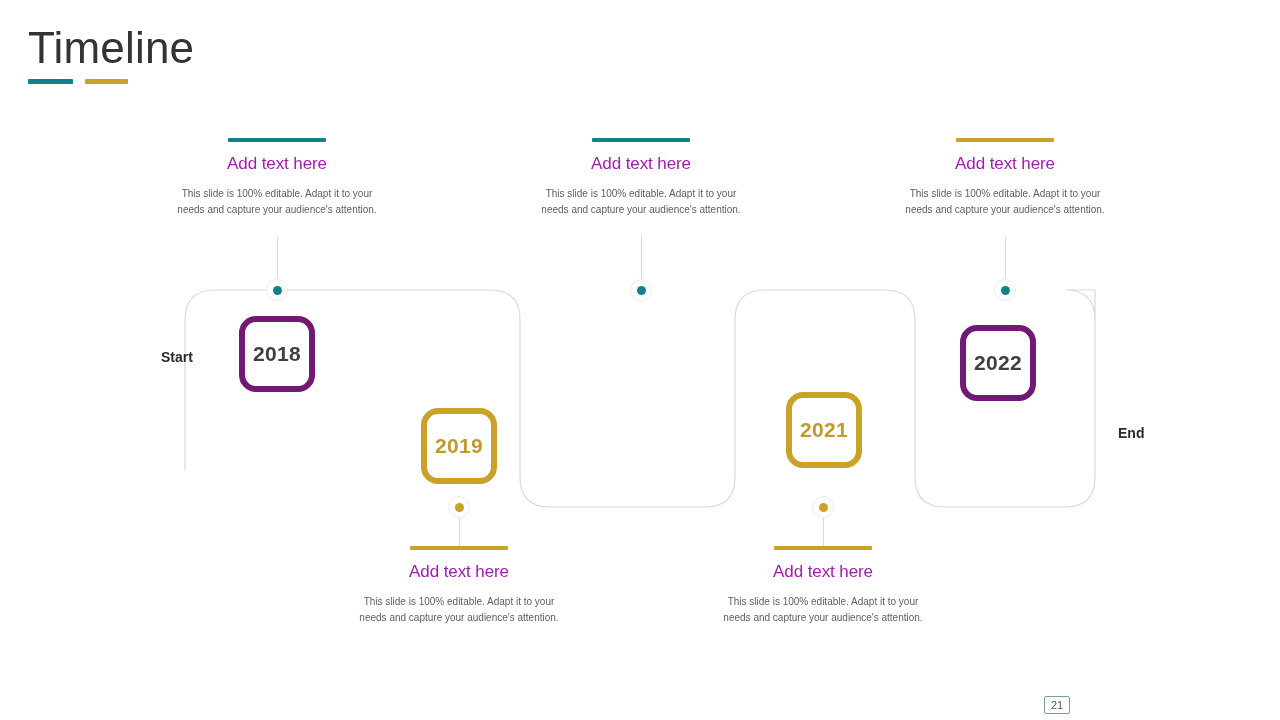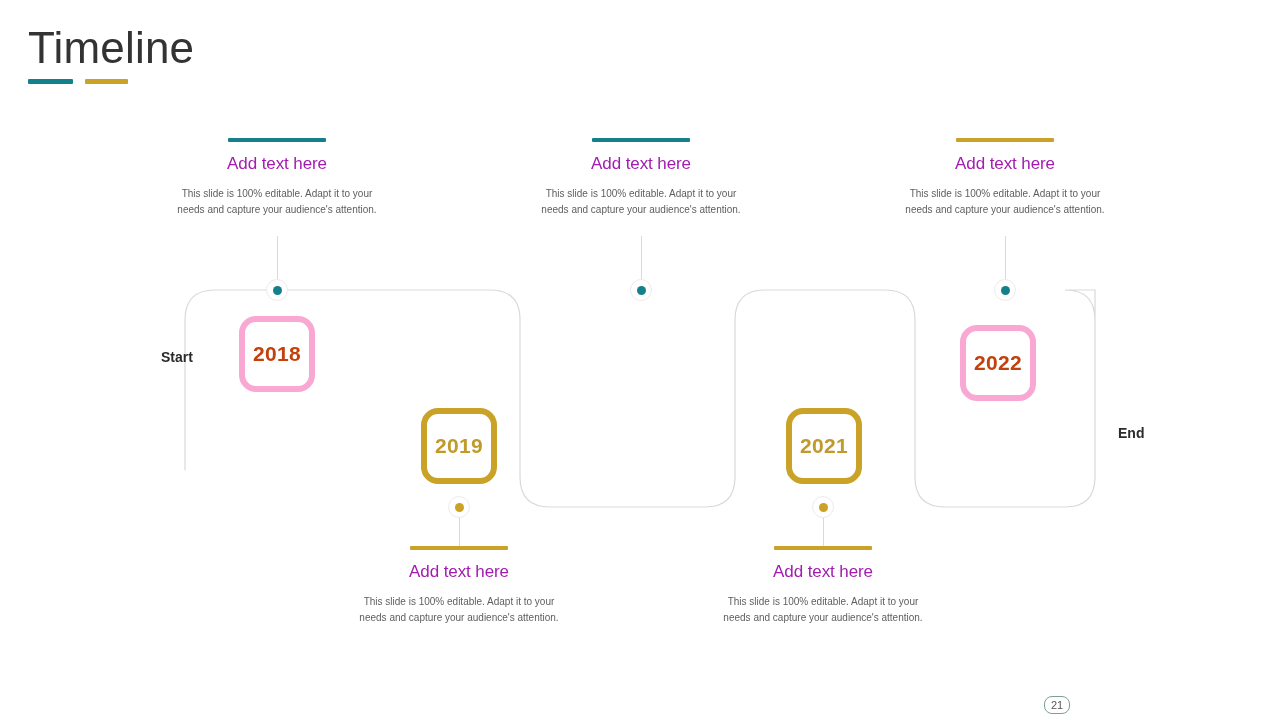--- a/index.html
+++ b/index.html
@@ -32,21 +32,21 @@
   .year-box {
     position: absolute;
     width: 76px; height: 76px;
     border-radius: 17px;
     background: #ffffff;
     display: flex; align-items: center; justify-content: center;
     font-size: 21px;
     font-weight: 700;
     letter-spacing: 0.3px;
   }
-  .year-box.teal { border: 6px solid #f9a8d4; color: #c2410c; }
+  .year-box.teal { border: 6px solid #701a75; color: #404040; }
   .year-box.gold { border: 6px solid #c9a227; color: #c09a2a; }
 
   
   .node-dot {
     position: absolute;
     width: 22px; height: 22px;
     border-radius: 50%;
     background: #ffffff;
     border: 1px solid #ececec;
     display: flex; align-items: center; justify-content: center;
@@ -91,21 +91,21 @@
     color: #2b2b2b;
     white-space: nowrap;
   }
 
   
   #page-number {
     position: absolute;
     right: 10px; bottom: 6px;
     min-width: 26px; height: 18px;
     border: 1px solid #7aa18f;
-    border-radius: 8px;
+    border-radius: 2px;
     background: #ffffff;
     color: #555555;
     font-size: 11px;
     display: flex; align-items: center; justify-content: center;
     padding: 0 4px;
   }
 </style>
 </head>
 <body>
 
@@ -153,21 +153,21 @@
   <div class="node-dot teal" style="left:630px; top:279px;"></div>
   <div class="node-dot gold" style="left:812px; top:496px;"></div>
   <div class="node-dot teal" style="left:994px; top:279px;"></div>
 
   <div class="year-box teal" style="left:239px; top:316px;">
     <span>2018</span>
   </div>
   <div class="year-box gold" style="left:421px; top:408px;">
     <span>2019</span>
   </div>
-  <div class="year-box gold" style="left:786px; top:408px;">
+  <div class="year-box gold" style="left:786px; top:392px;">
     <span>2021</span>
   </div>
   <div class="year-box teal" style="left:960px; top:316px;margin-top:9px;">
     <span>2022</span>
   </div>
 
   <div class="endpoint-label" style="left:161px; top:349px;">Start</div>
   <div class="endpoint-label" style="left:1118px; top:425px;">End</div>
 
   <div class="callout" style="left:161px; top:138px;">

